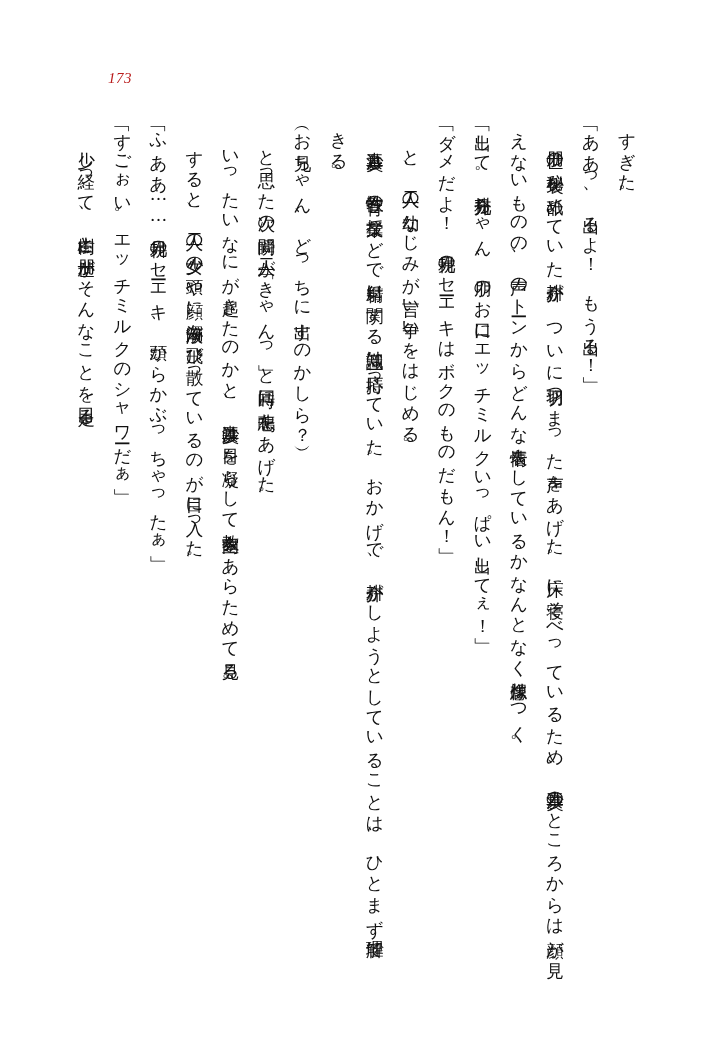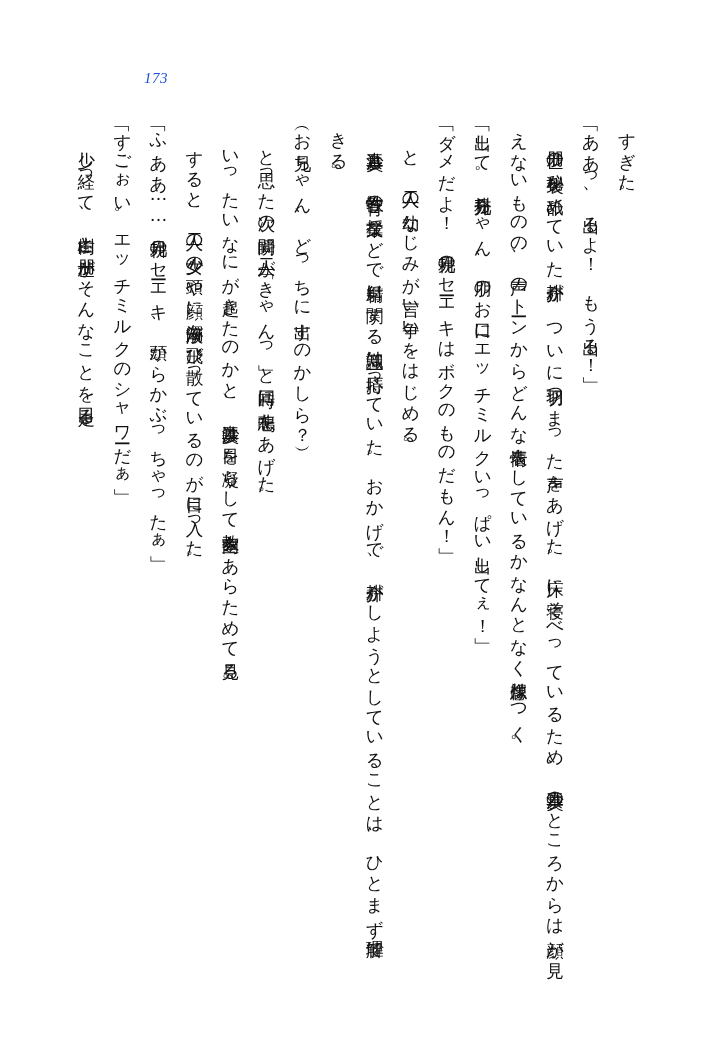--- a/index.html
+++ b/index.html
@@ -17,24 +17,23 @@
     background: #ffffff;
     overflow: hidden;
     box-sizing: border-box;
   }
   .page-number {
     position: absolute;
     top: 70px;
     left: 108px;
     font-size: 15px;
     font-style: italic;
-    color: #1d4ed8;
+    color: #b91c1c;
     letter-spacing: 0.5px;
     font-family: "Liberation Serif", "DejaVu Serif", serif;
-    margin-left: 36px;
   }
   .body-text {
     position: absolute;
     top: 120px;
     left: 60px;
     width: 585px;
     height: 830px;
     writing-mode: vertical-rl;
     text-orientation: upright;
     font-family: "DejaVu Serif", "Liberation Serif", serif;

